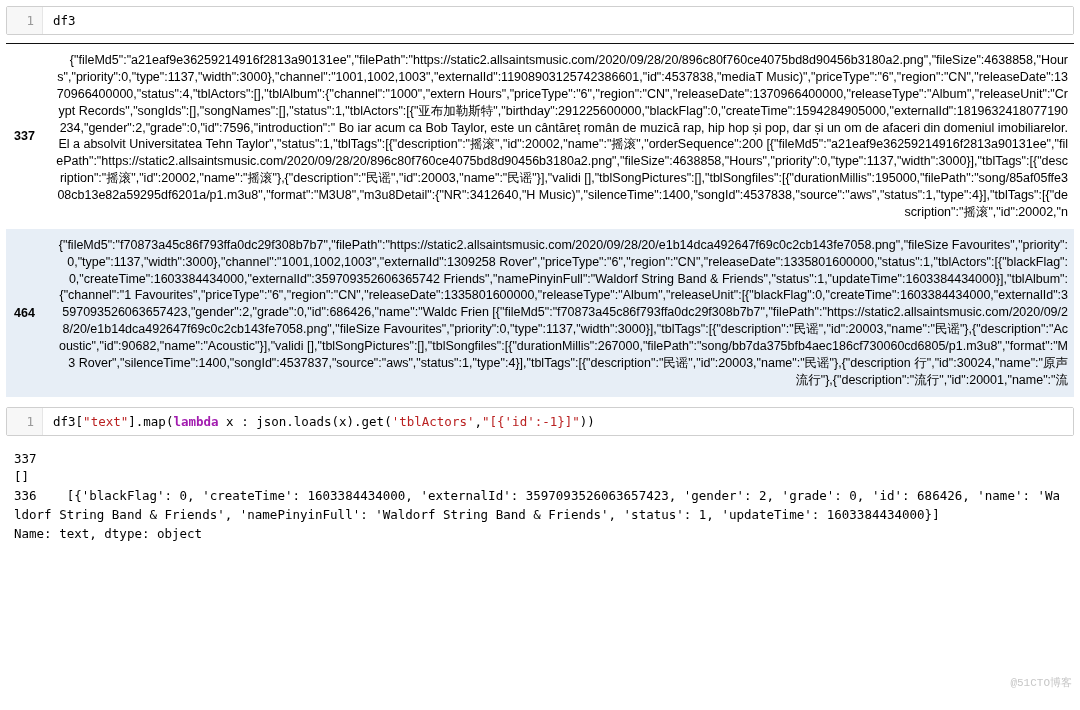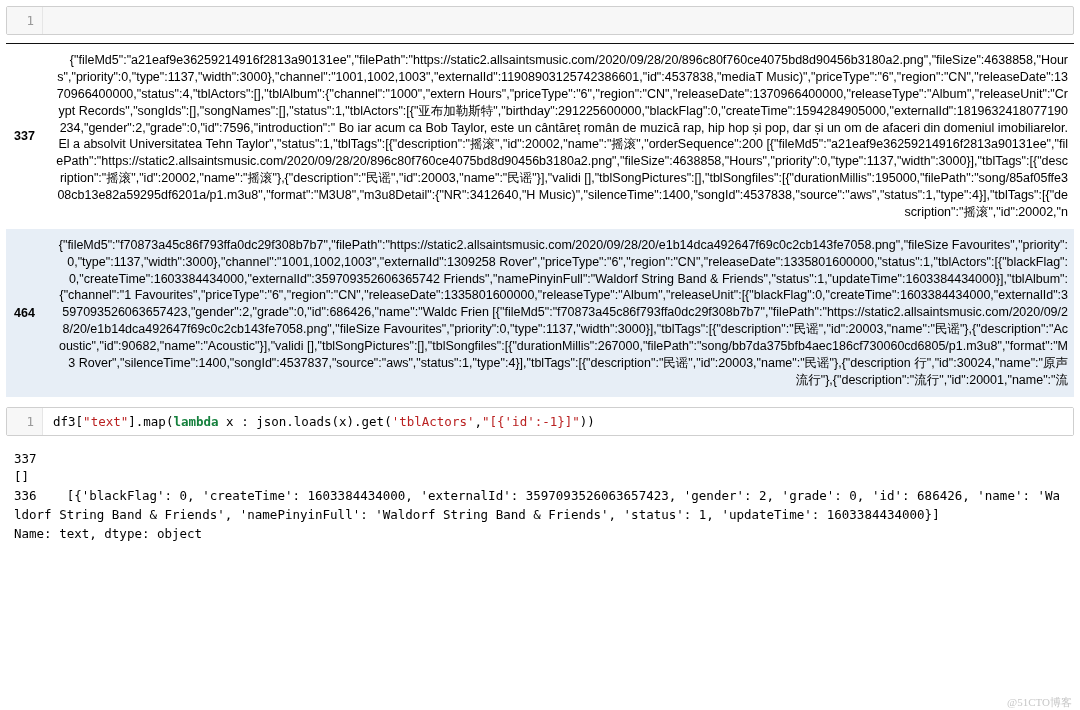--- a/index.html
+++ b/index.html
@@ -33,21 +33,21 @@
   .code {
     flex: 1;
     font-family: Menlo, Monaco, Consolas, monospace;
     font-size: 12.5px;
     padding: 6px 10px;
     white-space: pre;
     background: #fff;
     overflow: hidden;
   }
   .tok-str { color: #ba2121; }
-  .tok-kw  { color: #15803d; font-weight: bold; }
+  .tok-kw  { color: #a21caf; font-weight: bold; }
 
   .df-output {
     margin: 6px 0 10px 0;
   }
   .df-table {
     border-collapse: collapse;
     width: 100%;
     table-layout: fixed;
     font-size: 12.5px;
     border-top: 1px solid #111;
@@ -78,31 +78,32 @@
     font-size: 12.5px;
     white-space: pre-wrap;
     word-break: break-all;
     padding: 6px 8px 2px 8px;
     line-height: 1.5;
   }
 
   .watermark {
     position: fixed;
     right: 8px;
-    bottom: 0;
+    bottom: 20px;
     font-size: 11px;
     color: #c7c7c7;
-    font-family: Liberation Serif, serif;
+    font-family: Liberation Mono, monospace;
   }
 </style>
 </head>
 <body>
 
 <div class="code-cell">
   <div class="prompt">1</div>
+  <div class="code">df3</div>
 </div>
 
 <div class="df-output">
   <table class="df-table">
     <tbody id="df-body">
         <tr class="even">
           <td class="df-index">337</td>
           <td class="df-text">{"fileMd5":"a21eaf9e36259214916f2813a90131ee","filePath":"https://static2.allsaintsmusic.com/2020/09/28/20/896c80f760ce4075bd8d90456b3180a2.png","fileSize":4638858,"Hours","priority":0,"type":1137,"width":3000},"channel":"1001,1002,1003","externalId":11908903125742386601,"id":4537838,"mediaT Music)","priceType":"6","region":"CN","releaseDate":1370966400000,"status":4,"tblActors":[],"tblAlbum":{"channel":"1000","extern Hours","priceType":"6","region":"CN","releaseDate":1370966400000,"releaseType":"Album","releaseUnit":"Crypt Records","songIds":[],"songNames":[],"status":1,"tblActors":[{"亚布加勒斯特","birthday":291225600000,"blackFlag":0,"createTime":1594284905000,"externalId":1819632418077190234,"gender":2,"grade":0,"id":7596,"introduction":"     Bo iar acum ca Bob Taylor, este un cântăreț român de muzică rap, hip hop și pop, dar și un om de afaceri din domeniul imobiliarelor. El a absolvit Universitatea Tehn Taylor","status":1,"tblTags":[{"description":"摇滚","id":20002,"name":"摇滚","orderSequence":200 [{"fileMd5":"a21eaf9e36259214916f2813a90131ee","filePath":"https://static2.allsaintsmusic.com/2020/09/28/20/896c80f760ce4075bd8d90456b3180a2.png","fileSize":4638858,"Hours","priority":0,"type":1137,"width":3000}],"tblTags":[{"description":"摇滚","id":20002,"name":"摇滚"},{"description":"民谣","id":20003,"name":"民谣"}],"validi [],"tblSongPictures":[],"tblSongfiles":[{"durationMillis":195000,"filePath":"song/85af05ffe308cb13e82a59295df6201a/p1.m3u8","format":"M3U8","m3u8Detail":{"NR":3412640,"H Music)","silenceTime":1400,"songId":4537838,"source":"aws","status":1,"type":4}],"tblTags":[{"description":"摇滚","id":20002,"n</td>
         </tr>
         <tr class="odd">

